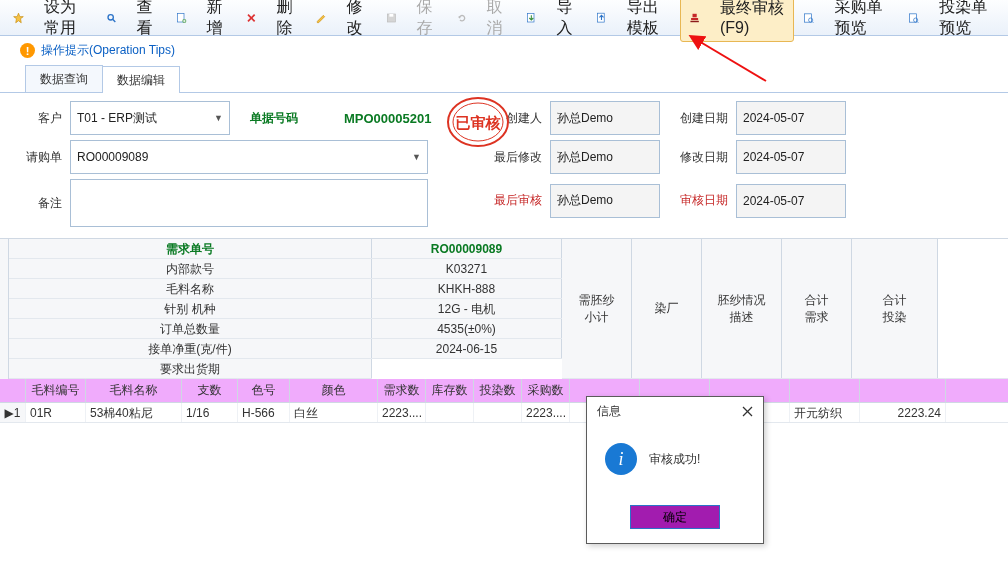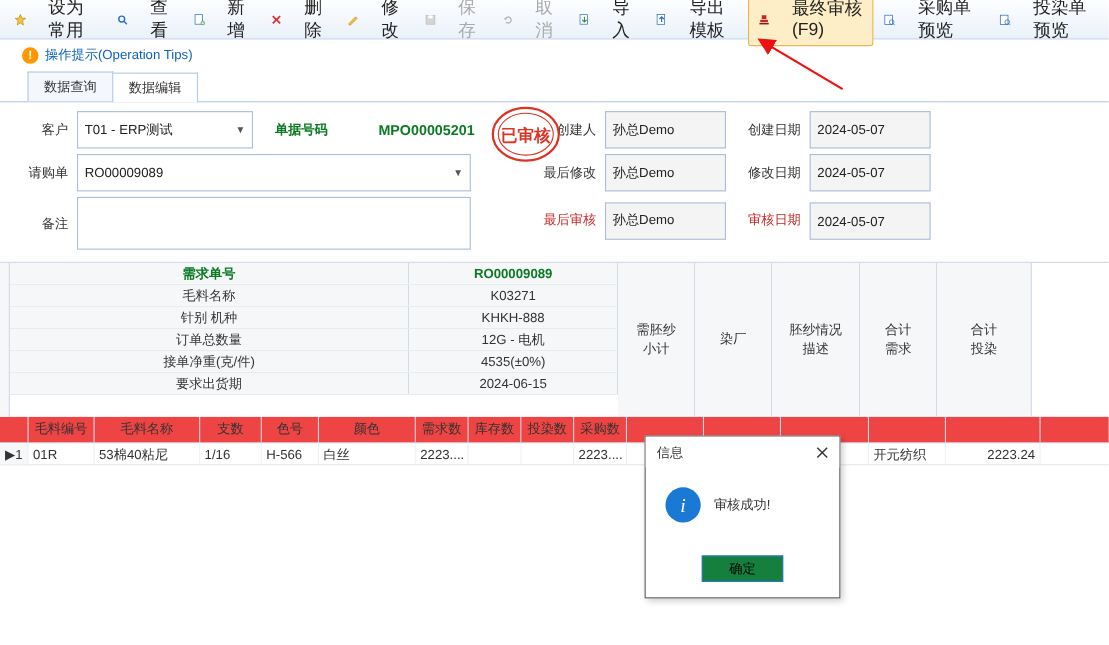--- a/index.html
+++ b/index.html
@@ -74,21 +74,21 @@
     background:#f6f7f9;
   }
   .kv-val {
     width:190px; text-align:center; border-right:1px solid #cfd8e3;
     background:#f6f7f9;
   }
   .kv-row.first .kv-key, .kv-row.first .kv-val { color:#0a7a23; font-weight:bold; }
   .cols-head {
     display:grid;
     grid-template-columns: 26px 60px 96px 56px 52px 88px 48px 48px 48px 48px 70px 70px 80px 70px 86px 70px;
-    background:#ef4444; border-bottom:1px solid #cfd8e3; font-size:12px;
+    background:#f0abfc; border-bottom:1px solid #cfd8e3; font-size:12px;
   }
   .cols-head > div {
     border-right:1px solid #cfd8e3; padding:3px 2px; text-align:center;
   }
   .tall-head {
     display:flex; align-items:center; justify-content:center; text-align:center;
     border-right:1px solid #cfd8e3; background:#f6f7f9;
   }
   .tall-cols {
     flex:1; display:grid;
@@ -117,21 +117,21 @@
   }
   .dlg-close { width:20px; height:20px; display:flex; align-items:center; justify-content:center; cursor:pointer; }
   .dlg-body { display:flex; align-items:center; gap:12px; padding: 18px 18px 22px; }
   .dlg-icon {
     width:32px; height:32px; border-radius:50%; background:#1979d4;
     color:#fff; display:flex; align-items:center; justify-content:center;
     font-family: Georgia, serif; font-size:18px; font-style: italic;
   }
   .dlg-foot { display:flex; justify-content:center; padding: 8px 0 14px; }
   .dlg-btn {
-    width:74px; height:24px; border:1px solid #2b73c8; background:#15803d;
+    width:90px; height:24px; border:1px solid #2b73c8; background:#a21caf;
     font-size:12px; cursor:pointer;
   }
 </style>
 </head>
 <body>
 
 <div class="toolbar">
   <div class="tb-btn">
     <svg viewBox="0 0 16 16">
         <polygon points="8,1 10,6 15,6 11,9 12,15 8,12 4,15 5,9 1,6 6,6" fill="#f6c244" stroke="#c98e10"></polygon>
@@ -303,20 +303,23 @@
   </div>
 </div>
 
 <div class="grid-wrap">
   <div class="grid-head">
     <div style="width:26px;background:#f6f7f9;border-right:1px solid #cfd8e3"></div>
     <div style="display:flex">
       <div class="kv-block">
         <div class="kv-row first">
             <div class="kv-key">需求单号</div>
+          </div>
+        <div class="kv-row">
+            <div class="kv-key">内部款号</div>
           </div>
         <div class="kv-row">
             <div class="kv-key">毛料名称</div>
           </div>
         <div class="kv-row">
             <div class="kv-key">针别 机种</div>
           </div>
         <div class="kv-row">
             <div class="kv-key">订单总数量</div>
           </div>

